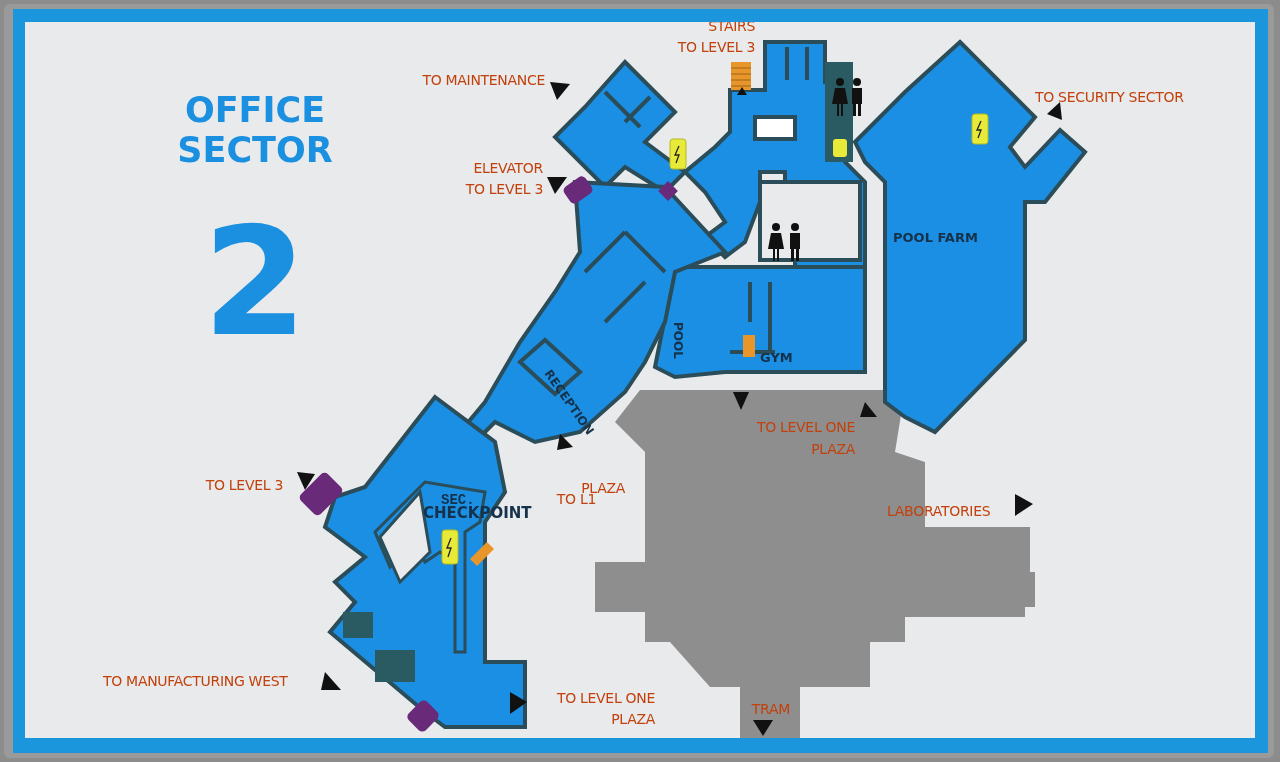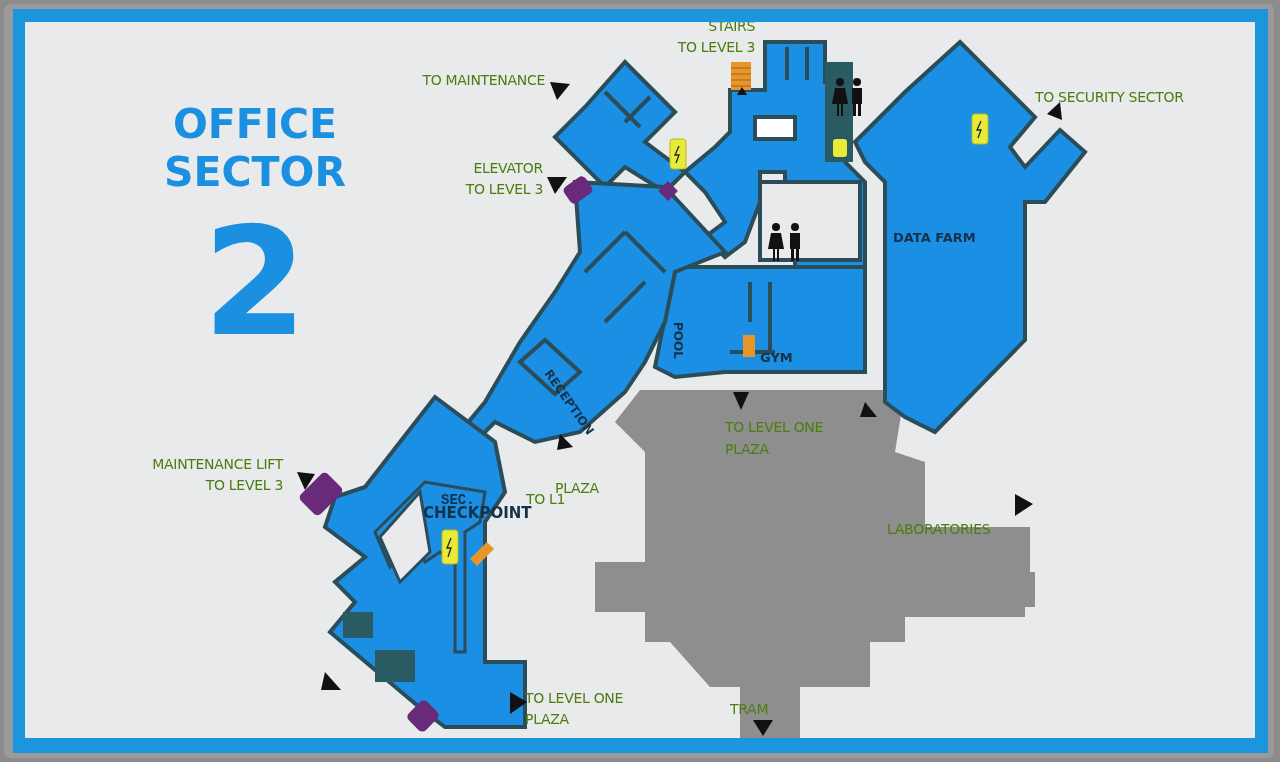--- a/index.html
+++ b/index.html
@@ -1,27 +1,27 @@
 <!DOCTYPE html>
 <html><head>
 <meta charset="utf-8">
 <style>
   html,body{margin:0;padding:0;}
   body{width:1280px;height:762px;overflow:hidden;background:#8c8c8c;font-family:"DejaVu Sans",sans-serif;}
   .frame{position:absolute;left:4px;top:4px;width:1270px;height:754px;background:#9a9a9a;border-radius:6px;}
   .blue-border{position:absolute;left:13px;top:9px;width:1255px;height:744px;background:#1b96dc;}
   .panel{position:absolute;left:25px;top:22px;width:1230px;height:716px;background:#e9eaeb;overflow:hidden;}
   .title{position:absolute;color:#1b8fe0;font-family:"DejaVu Sans",sans-serif;font-weight:bold;text-align:center;}
-  .t1{left:80px;top:78px;width:300px;font-size:41px;letter-spacing:0px;}
+  .t1{left:80px;top:68px;width:300px;font-size:35px;letter-spacing:0px;}
   .t2{left:80px;top:125px;width:300px;font-size:48px;}
   .t3{left:80px;top:175px;width:300px;font-size:150px;line-height:170px;}
   svg.map{position:absolute;left:0;top:0;}
-  .lbl{position:absolute;font-family:"DejaVu Sans",sans-serif;font-size:14px;color:#4d7c0f;white-space:nowrap;line-height:22px;letter-spacing:-0.3px;}
+  .lbl{position:absolute;font-family:"DejaVu Sans",sans-serif;font-size:14px;color:#c2410c;white-space:nowrap;line-height:22px;letter-spacing:-0.3px;}
   .r{text-align:right;}
-  .c{text-align:left;}
+  .c{text-align:right;}
   .room{position:absolute;font-family:"DejaVu Sans",sans-serif;font-weight:bold;color:#15324a;font-size:13px;white-space:nowrap;}
 </style>
 </head>
 <body>
 
 <div class="frame"></div>
 <div class="blue-border"></div>
 
 <div class="panel">
 
@@ -149,36 +149,36 @@
       <path d="M535,412 L548,425 L532,428 Z"></path>
       <path d="M708,370 L724,370 L716,388 Z"></path>
       <path d="M840,380 L852,395 L835,395 Z"></path>
       <path d="M990,472 L1008,482 L990,494 Z"></path>
       <path d="M300,650 L316,668 L296,668 Z"></path>
       <path d="M485,670 L502,680 L485,692 Z"></path>
       <path d="M728,698 L748,698 L738,714 Z"></path>
     </g>
   </svg>
 
-  <div class="room" style="left:868px;top:208px;">DATA FARM</div>
+  <div class="room" style="left:868px;top:208px;">POOL FARM</div>
   <div class="room" style="left:528px;top:345px;transform:rotate(55deg);transform-origin:left top;font-size:12px;">RECEPTION</div>
   <div class="room" style="left:660px;top:300px;transform:rotate(90deg);transform-origin:left top;font-size:12px;">POOL</div>
   <div class="room" style="left:735px;top:328px;font-size:13px;">GYM</div>
   <div class="room" style="left:416px;top:470px;font-size:14px;font-family:Liberation Mono, monospace;">SEC.</div>
   <div class="room" style="left:398px;top:482px;font-size:15px;">CHECKPOINT</div>
 
   <div class="lbl r" style="left:380px;top:47px;width:140px;">TO MAINTENANCE</div>
   <div class="lbl r" style="left:620px;top:-7px;width:110px;">STAIRS</div>
   <div class="lbl r" style="left:620px;top:14px;width:110px;">TO LEVEL 3</div>
   <div class="lbl" style="left:1010px;top:64px;">TO SECURITY SECTOR</div>
   <div class="lbl r" style="left:400px;top:135px;width:118px;">ELEVATOR</div>
   <div class="lbl r" style="left:400px;top:156px;width:118px;">TO LEVEL 3</div>
-  <div class="lbl r" style="left:80px;top:431px;width:178px;">MAINTENANCE LIFT</div>
   <div class="lbl r" style="left:80px;top:452px;width:178px;">TO LEVEL 3</div>
   <div class="lbl c" style="left:501px;top:434px;width:70px;margin-top:32px;">TO L1</div>
   <div class="lbl c" style="left:530px;top:455px;width:70px;">PLAZA</div>
   <div class="lbl c" style="left:700px;top:394px;width:130px;">TO LEVEL ONE</div>
   <div class="lbl c" style="left:700px;top:416px;width:130px;">PLAZA</div>
-  <div class="lbl" style="left:862px;top:496px;">LABORATORIES</div>
+  <div class="lbl" style="left:862px;top:478px;">LABORATORIES</div>
+  <div class="lbl" style="left:78px;top:648px;">TO MANUFACTURING WEST</div>
   <div class="lbl c" style="left:500px;top:665px;width:130px;">TO LEVEL ONE</div>
   <div class="lbl c" style="left:500px;top:686px;width:130px;">PLAZA</div>
   <div class="lbl c" style="left:705px;top:676px;width:60px;">TRAM</div>
 </div>
 
 </body></html>

